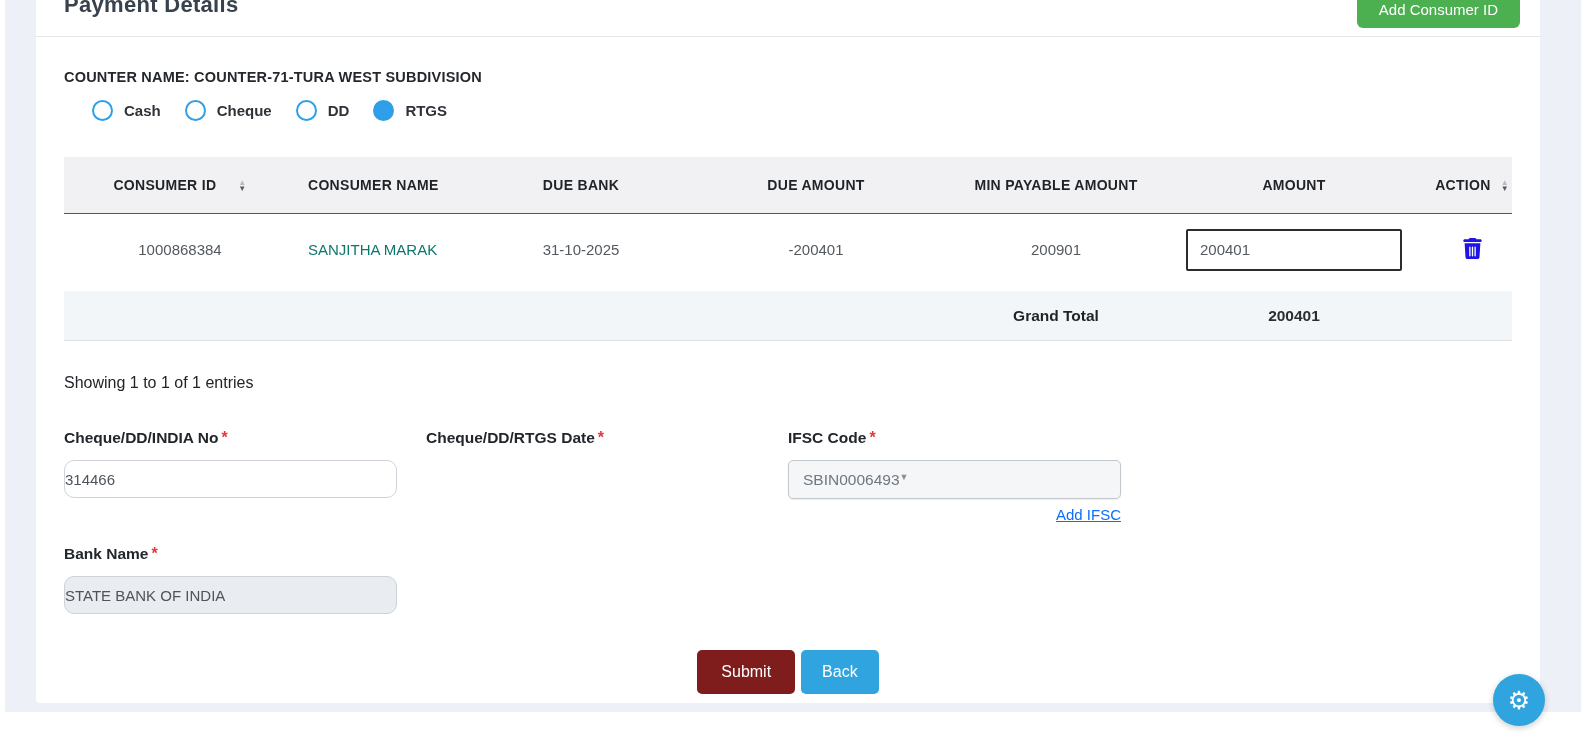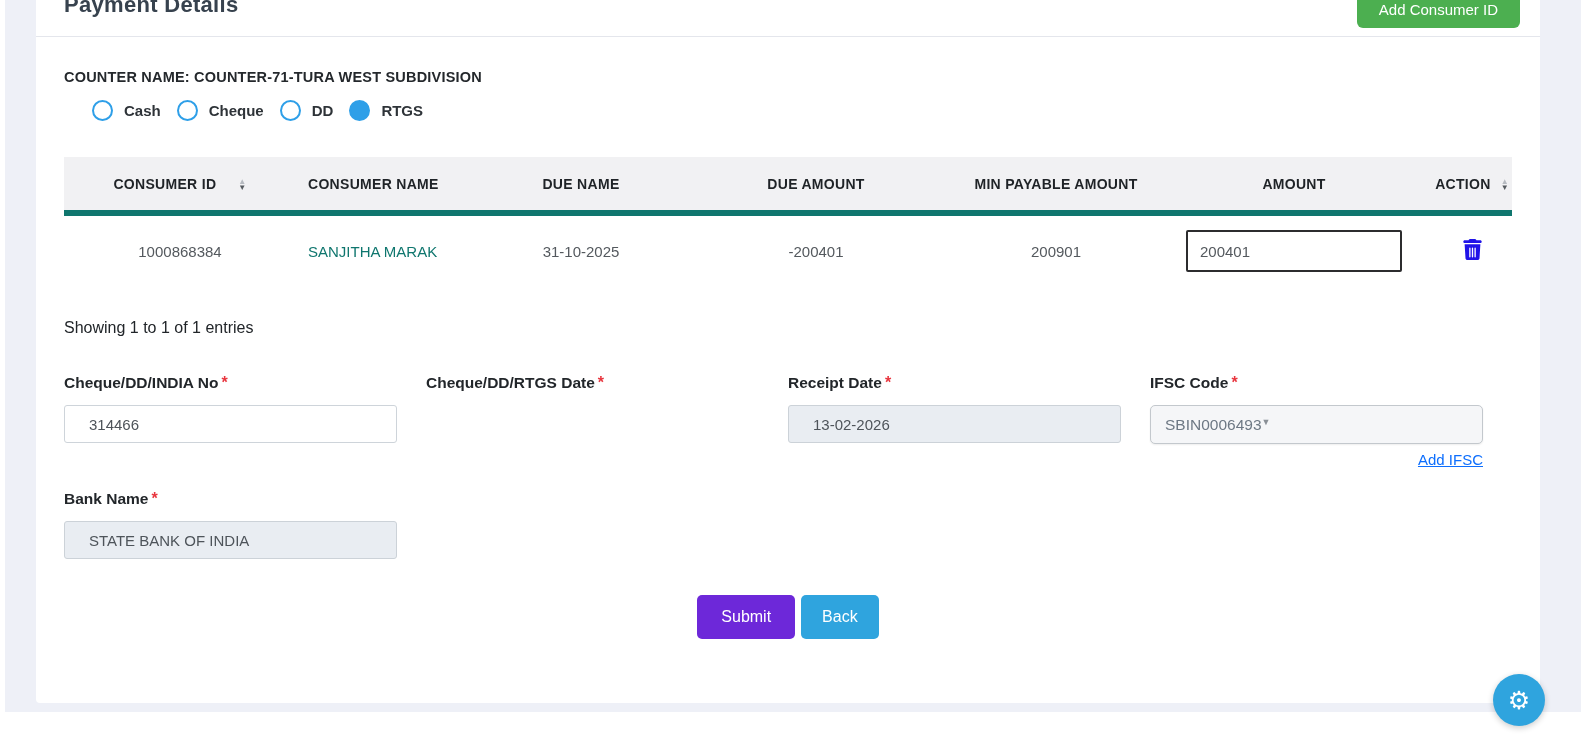--- a/index.html
+++ b/index.html
@@ -21,29 +21,29 @@
   }
   .card-title { font-size:22px; font-weight:700; color:#37424e; line-height:30px; letter-spacing:.3px; }
   .btn { border:none; cursor:pointer; color:#fff; font-family:inherit; }
   .btn-add { background:#4caf50; font-size:15px; font-weight:500; padding:9px 22px; border-radius:6px; height:38px; }
   .card-body { padding:0 28px; }
 
   .counter-line { margin-top:32px; font-size:14.5px; letter-spacing:.2px; color:#24282c; }
   .counter-label { font-weight:600; }
   .counter-value { font-weight:700; }
 
-  .radio-row { display:flex; gap:16px; margin:15px 0 0 28px; }
+  .radio-row { display:flex; gap:24px; margin:15px 0 0 28px; }
   .radio-opt { display:flex; align-items:center; gap:11px; cursor:pointer; }
   .radio-circle { width:21px; height:21px; border-radius:50%; border:2px solid #2e9fe8; background:#fff; flex:0 0 auto; }
   .radio-opt.selected .radio-circle { background:#2e9fe8; }
   .radio-label { font-size:15px; font-weight:600; color:#2e3338; }
 
   .pay-table { width:100%; border-collapse:collapse; table-layout:fixed; margin-top:36px; }
   .pay-table thead th {
-    height:56px; background:#f1f1f3; border-bottom:6px solid #0f766e;
+    height:56px; background:#f1f1f3; border-bottom:1px solid #0f766e;
     font-size:14px; font-weight:700; color:#1f2327; letter-spacing:.3px;
     text-align:center; white-space:nowrap;
   }
   .pay-table thead th.al { text-align:left; padding-left:12px; }
   .pay-table tbody td { height:73px; font-size:15px; color:#54595e; text-align:center; background:#fff; }
   .pay-table tbody td.al { text-align:left; padding-left:12px; color:#0f766e; }
   .sort-icon { display:inline-flex; flex-direction:column; vertical-align:middle; margin-left:22px; line-height:6px; }
   .sort-icon .up { font-size:8px; color:#b6bac0; }
   .sort-icon .dn { font-size:8px; color:#565b60; }
   .amount-input {
@@ -60,39 +60,39 @@
   .grand-label { grid-column:5; text-align:center; font-size:15.5px; font-weight:700; color:#1f2327; }
   .grand-value { grid-column:6; text-align:center; font-size:15.5px; font-weight:600; color:#2a2e33; }
 
   .showing-text { margin-top:33px; font-size:16px; color:#212529; }
 
   .form-grid { margin-top:37px; display:grid; grid-template-columns:repeat(4,333px); column-gap:29px; }
   .field-label { font-size:15.5px; font-weight:700; color:#22262a; }
   .req { color:#e8353e; font-weight:700; margin-left:3px; }
   .text-input {
     display:block; margin-top:13px; width:100%; height:38px;
-    border:1px solid #ced4da; border-radius:3px; background:#fff;
-    font-family:inherit; font-size:15px; color:#4e545a; padding:0 24px; outline:none;
+    border:1px solid #ced4da; border-radius:10px; background:#fff;
+    font-family:inherit; font-size:15px; color:#4e545a; padding:0 0; outline:none;
   }
   .text-input.readonly { background:#e9edf2; border-color:#ccd2d8; }
   .select-box {
     margin-top:13px; height:39px; border:1px solid #c3c8cd; border-radius:5px;
     background:#f5f6f8; box-shadow:0 1px 2px rgba(0,0,0,.07);
     display:flex; align-items:center; 
     padding:16px 14px; cursor:pointer;
   }
   .select-value { font-size:15.5px; color:#6d7884; }
   .caret { font-size:9px; color:#8a9097; margin-top:-6px; }
   .add-ifsc-wrap { text-align:right; margin-top:7px; }
   .add-ifsc { font-size:15px; font-weight:400; color:#0d6efd; text-decoration:underline; cursor:pointer; }
 
   .bank-row { margin-top:21px; width:333px; }
 
   .actions-row { display:flex; justify-content:center; gap:6px; margin-top:36px; }
-  .btn-submit { background:#6d28d9; font-size:16px; padding:0 24px; height:44px; border-radius:5px; }
+  .btn-submit { background:#7f1d1d; font-size:16px; padding:0 24px; height:44px; border-radius:5px; }
   .btn-back   { background:#2fa4de; font-size:16px; padding:0 21px; height:44px; border-radius:5px; }
 
   .fab {
     position:absolute; left:1493px; top:674px; width:52px; height:52px; border-radius:50%;
     background:#2fa4de; border:none; cursor:pointer; display:flex; align-items:center; justify-content:center;
     box-shadow:0 2px 6px rgba(0,0,0,.2); z-index:5;
   }
   .fab .gear { color:#ffffff; font-size:25px; line-height:1; }
 </style>
 </head>
@@ -145,21 +145,21 @@
       </colgroup>
       <thead>
         <tr>
           <th>
             <span>CONSUMER ID</span><span class="sort-icon">
                 <span class="up">▲</span>
                 <span class="dn">▼</span>
               </span>
           </th>
           <th class="al">CONSUMER NAME</th>
-          <th>DUE NAME</th>
+          <th>DUE BANK</th>
           <th>DUE AMOUNT</th>
           <th>MIN PAYABLE AMOUNT</th>
           <th>AMOUNT</th>
           <th>
             <span>ACTION</span><span class="sort-icon" style="margin-left:10px">
                 <span class="up">▲</span>
                 <span class="dn">▼</span>
               </span>
           </th>
         </tr>
@@ -178,34 +178,34 @@
             <button class="trash-btn">
               <svg width="19" height="21" viewBox="0 0 448 512" fill="#2013e8" aria-hidden="true">
                 <path d="M135.2 17.7L128 32H32C14.3 32 0 46.3 0 64S14.3 96 32 96H416c17.7 0 32-14.3 32-32s-14.3-32-32-32H320l-7.2-14.3C307.4 6.8 296.3 0 284.2 0H163.8c-12.1 0-23.2 6.8-28.6 17.7zM416 128H32L53.2 467c1.6 25.3 22.6 45 47.9 45H346.9c25.3 0 46.3-19.7 47.9-45L416 128zM160 208c8.8 0 16 7.2 16 16V432c0 8.8-7.2 16-16 16s-16-7.2-16-16V224c0-8.8 7.2-16 16-16zm64 0c8.8 0 16 7.2 16 16V432c0 8.8-7.2 16-16 16s-16-7.2-16-16V224c0-8.8 7.2-16 16-16zm64 0c8.8 0 16 7.2 16 16V432c0 8.8-7.2 16-16 16s-16-7.2-16-16V224c0-8.8 7.2-16 16-16z"></path>
               </svg>
             </button>
           </td>
         </tr>
       </tbody>
     </table>
 
+    <div class="grand-row">
+      <div class="grand-label">Grand Total</div>
+      <div class="grand-value">200401</div>
+    </div>
 
     <div class="showing-text">Showing 1 to 1 of 1 entries</div>
 
     <div class="form-grid">
       <div>
         <span class="field-label">Cheque/DD/INDIA No</span><span class="req">*</span>
         <input class="text-input" type="text" value="314466" style="">
       </div>
       <div>
         <span class="field-label">Cheque/DD/RTGS Date</span><span class="req">*</span>
-      </div>
-      <div>
-        <span class="field-label">Receipt Date</span><span class="req">*</span>
-        <input class="text-input readonly" type="text" value="13-02-2026" style="">
       </div>
       <div>
         <span class="field-label">IFSC Code</span><span class="req">*</span>
         <div class="select-box">
           <span class="select-value">SBIN0006493</span>
           <span class="caret">▼</span>
         </div>
         <div class="add-ifsc-wrap">
           <a class="add-ifsc">Add IFSC</a>
         </div>

